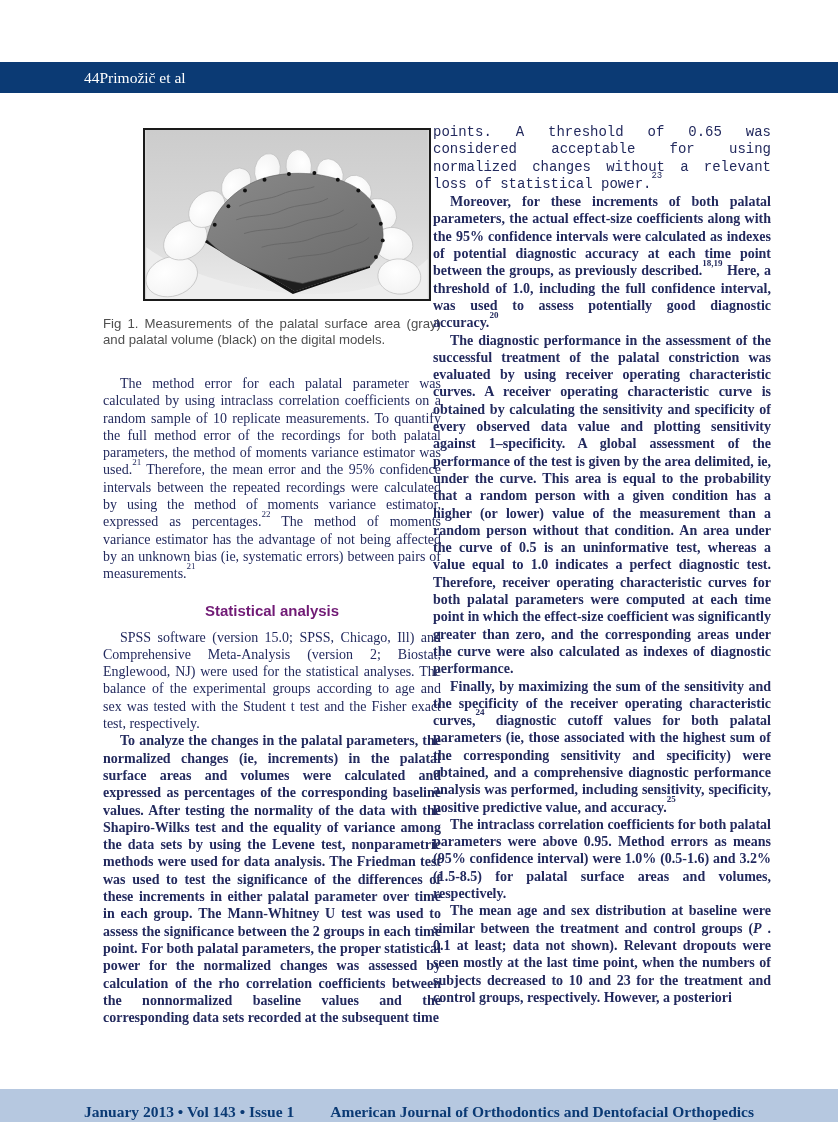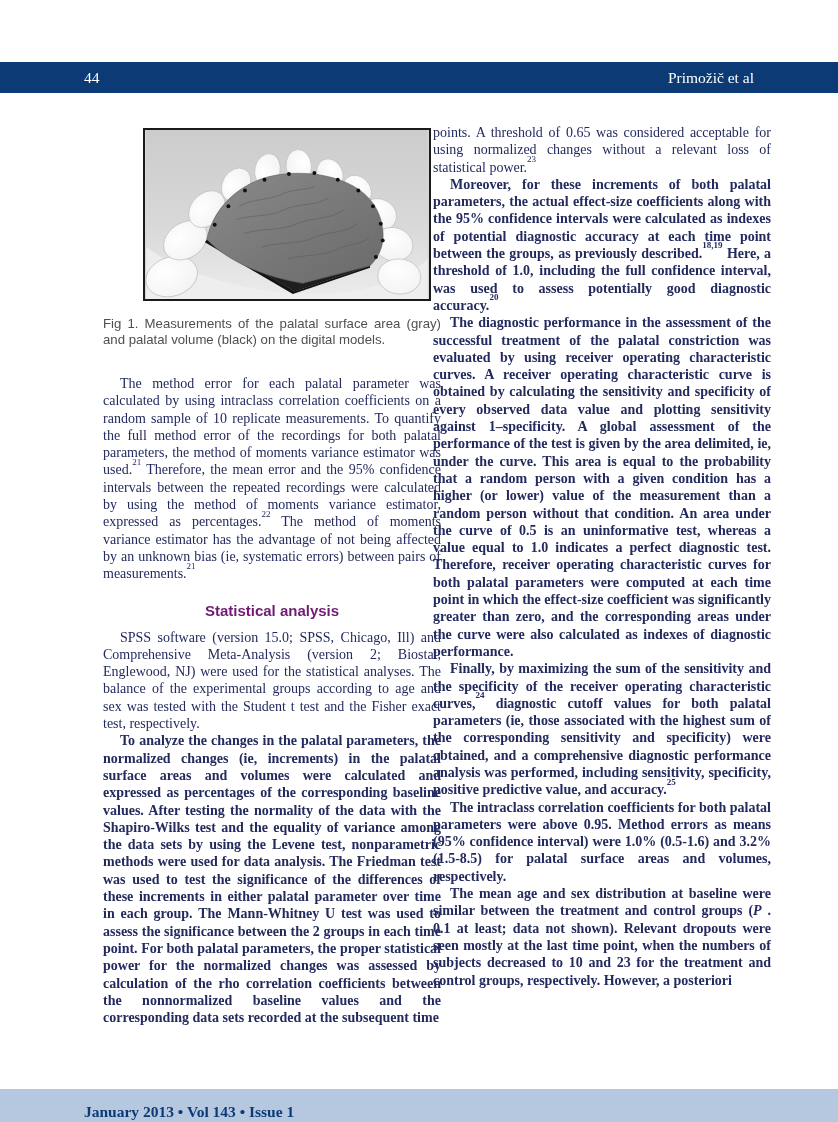--- a/index.html
+++ b/index.html
@@ -4,21 +4,21 @@
 <style>
   * { margin:0; padding:0; box-sizing:border-box; }
   body { background:#ffffff; font-family:"Liberation Serif", serif; }
   .page {
     position:relative; width:838px; height:1122px;
     background:#ffffff; overflow:hidden;
   }
   .header-bar {
     position:absolute; left:0; top:62px; width:838px; height:31px;
     background:#0b3a74; color:#ffffff;
-    display:flex; align-items:center; justify-content:space-between;
+    display:flex; align-items:center; justify-content:flex-start;
     padding:0 84px; font-size:15.5px;
   }
   .footer-bar {
     position:absolute; left:0; top:1089px; width:838px; height:45px;
     background:#b6c8e0; color:#0b3a74; font-weight:bold;
     display:flex; align-items:center; justify-content:space-between;
     padding:0 84px; font-size:15.5px;
   }
   .col { position:absolute; width:338px; color:#232a5e; font-size:14px;
          line-height:17.3px; text-align:justify; }
@@ -27,21 +27,21 @@
   .figure-frame {
     margin-left:40px; width:288px; height:173px;
     border:2px solid #1a1a1a; background:#d6d6d6; overflow:hidden;
   }
   .figure-frame svg { display:block; width:100%; height:100%; }
   .figure-caption {
     margin-top:15px; font-family:"Liberation Sans", sans-serif;
     font-size:13.2px; line-height:16px; color:#4f4f4f; text-align:justify;
   }
   .para { text-indent:17px; }
-  .para.no-indent { text-indent:0; }
+  .para.no-indent { text-indent:0;font-family:Liberation Mono, monospace; }
   .para + .para { margin-top:0;font-weight:bold; }
   .first-para { margin-top:27px; }
   .section-heading {
     font-family:"Liberation Sans", sans-serif; color:#701a75;
     font-size:15px; line-height:18px; text-align:center; text-indent:0;
     margin-top:19px; margin-bottom:9px;
   }
   sup { font-size:9px; line-height:0; position:relative; top:-0.45em; }
   .ital { font-style:italic; }
 </style>
@@ -135,15 +135,16 @@
     <p class="para">The diagnostic performance in the assessment of the successful treatment of the palatal constriction was evaluated by using receiver operating characteristic curves. A receiver operating characteristic curve is obtained by calculating the sensitivity and specificity of every observed data value and plotting sensitivity against 1–specificity. A global assessment of the performance of the test is given by the area delimited, ie, under the curve. This area is equal to the probability that a random person with a given condition has a higher (or lower) value of the measurement than a random person without that condition. An area under the curve of 0.5 is an uninformative test, whereas a value equal to 1.0 indicates a perfect diagnostic test. Therefore, receiver operating characteristic curves for both palatal parameters were computed at each time point in which the effect-size coefficient was significantly greater than zero, and the corresponding areas under the curve were also calculated as indexes of diagnostic performance.</p>
     <p class="para">Finally, by maximizing the sum of the sensitivity and the specificity of the receiver operating characteristic curves,<sup>24</sup> diagnostic cutoff values for both palatal parameters (ie, those associated with the highest sum of the corresponding sensitivity and specificity) were obtained, and a comprehensive diagnostic performance analysis was performed, including sensitivity, specificity, positive predictive value, and accuracy.<sup>25</sup></p>
 
 
     <p class="para">The intraclass correlation coefficients for both palatal parameters were above 0.95. Method errors as means (95% confidence interval) were 1.0% (0.5-1.6) and 3.2% (1.5-8.5) for palatal surface areas and volumes, respectively.</p>
     <p class="para">The mean age and sex distribution at baseline were similar between the treatment and control groups (<span class="ital">P</span> . 0.1 at least; data not shown). Relevant dropouts were seen mostly at the last time point, when the numbers of subjects decreased to 10 and 23 for the treatment and control groups, respectively. However, a posteriori</p>
   </div>
 
   <div class="footer-bar">
     <span>January 2013 • Vol 143 • Issue 1</span>
+    <span>American Journal of Orthodontics and Dentofacial Orthopedics</span>
   </div>
 
 </div>
 
 </body></html>

